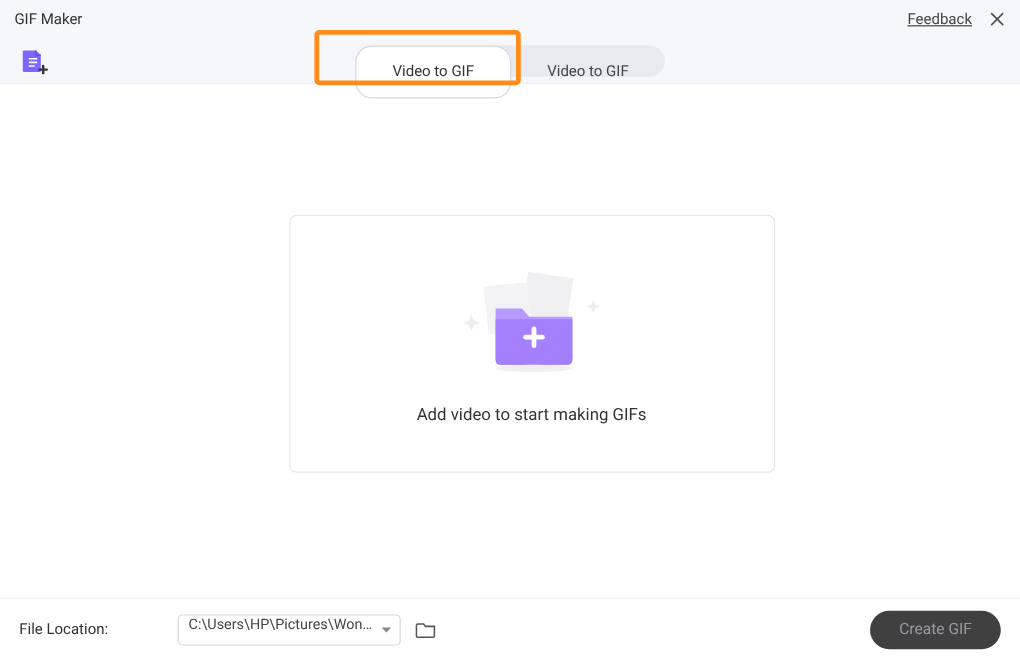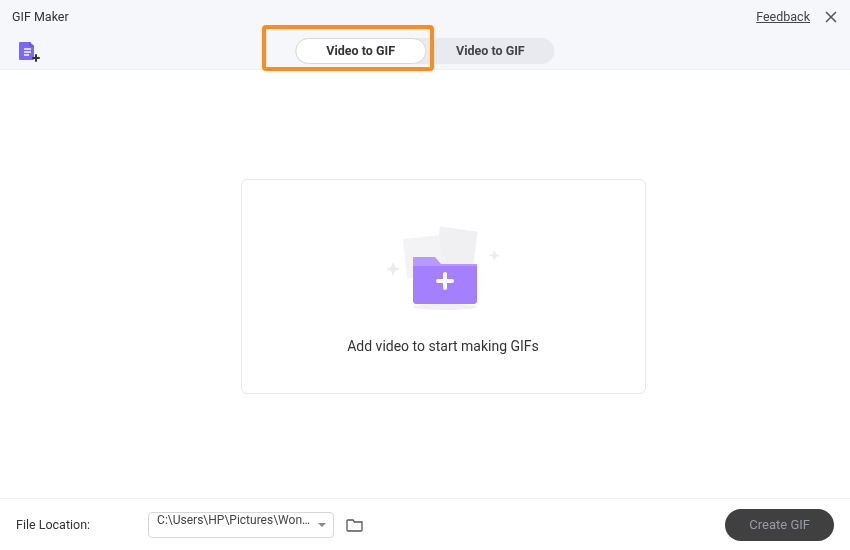--- a/index.html
+++ b/index.html
@@ -22,21 +22,21 @@
       align-items: center;
       padding: 16px 12px;
       justify-content: space-between;
     }
     .title-bar-left {
       font-size: 12.5px;
       color: #333;
     }
     .title-bar-right {
       display: flex;
-      align-items: flex-end;
+      align-items: center;
       gap: 14px;
     }
     .feedback-link {
       font-size: 12.5px;
       color: #444;
       text-decoration: underline;
       cursor: pointer;
     }
     .close-icon {
       width: 14px;
@@ -77,30 +77,29 @@
       align-items: center;
       gap: 0;
     }
     .tab-pill {
       background: #e8eaf0;
       border-radius: 14px;
       display: flex;
       height: 26px;
     }
     .tab {
-      height: 26px;
+      height: 44px;
       padding: 0 30px;
       border-radius: 14px;
       display: flex;
       align-items: center;
       justify-content: center;
       font-size: 12.5px;
       color: #444;
       cursor: pointer;
-      font-weight: bold;
     }
     .tab.active {
       background: #fff;
       border: 1px solid #d5d7df;
       color: #333;
     }
     .highlight-box {
       position: absolute;
       border: 4px solid #ff8c1a;
       border-radius: 4px;

